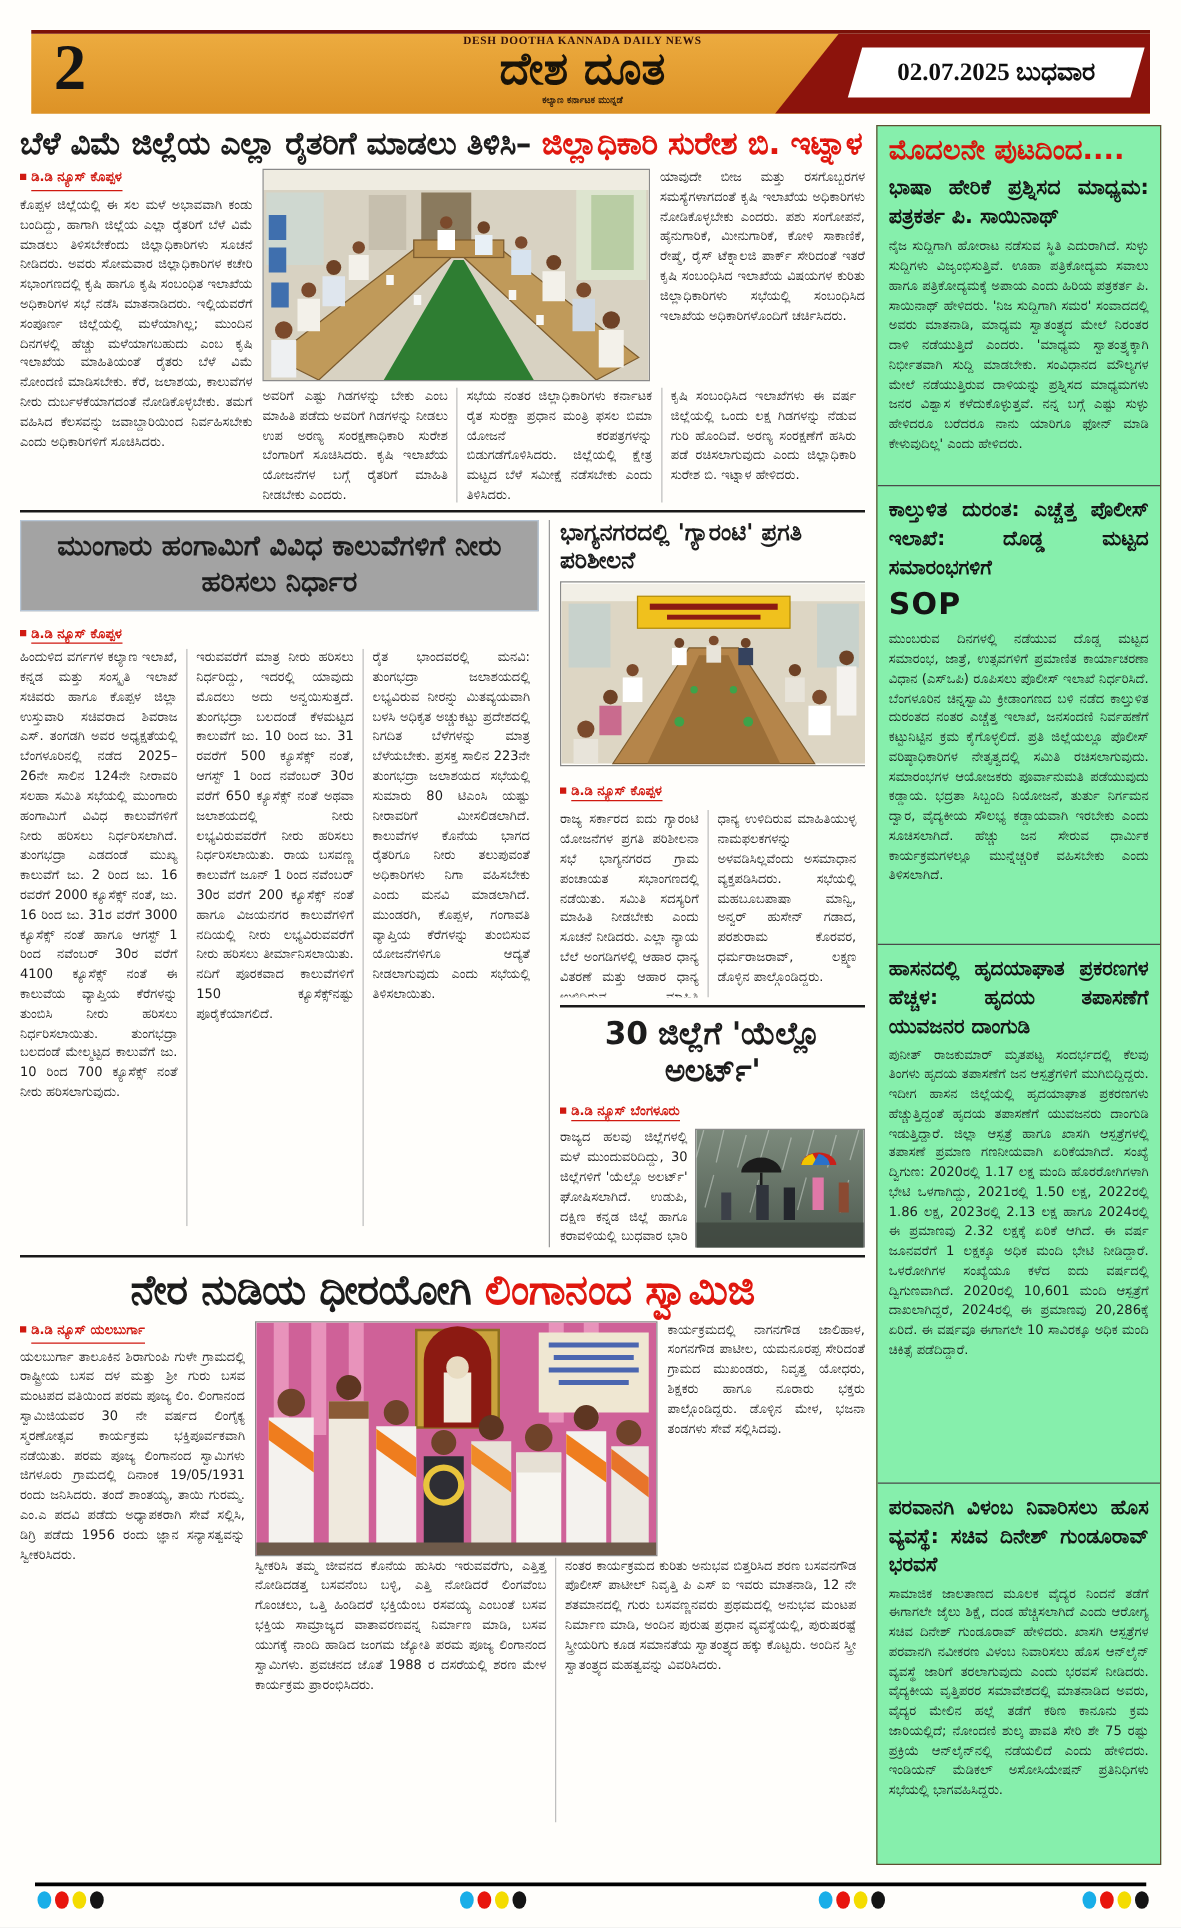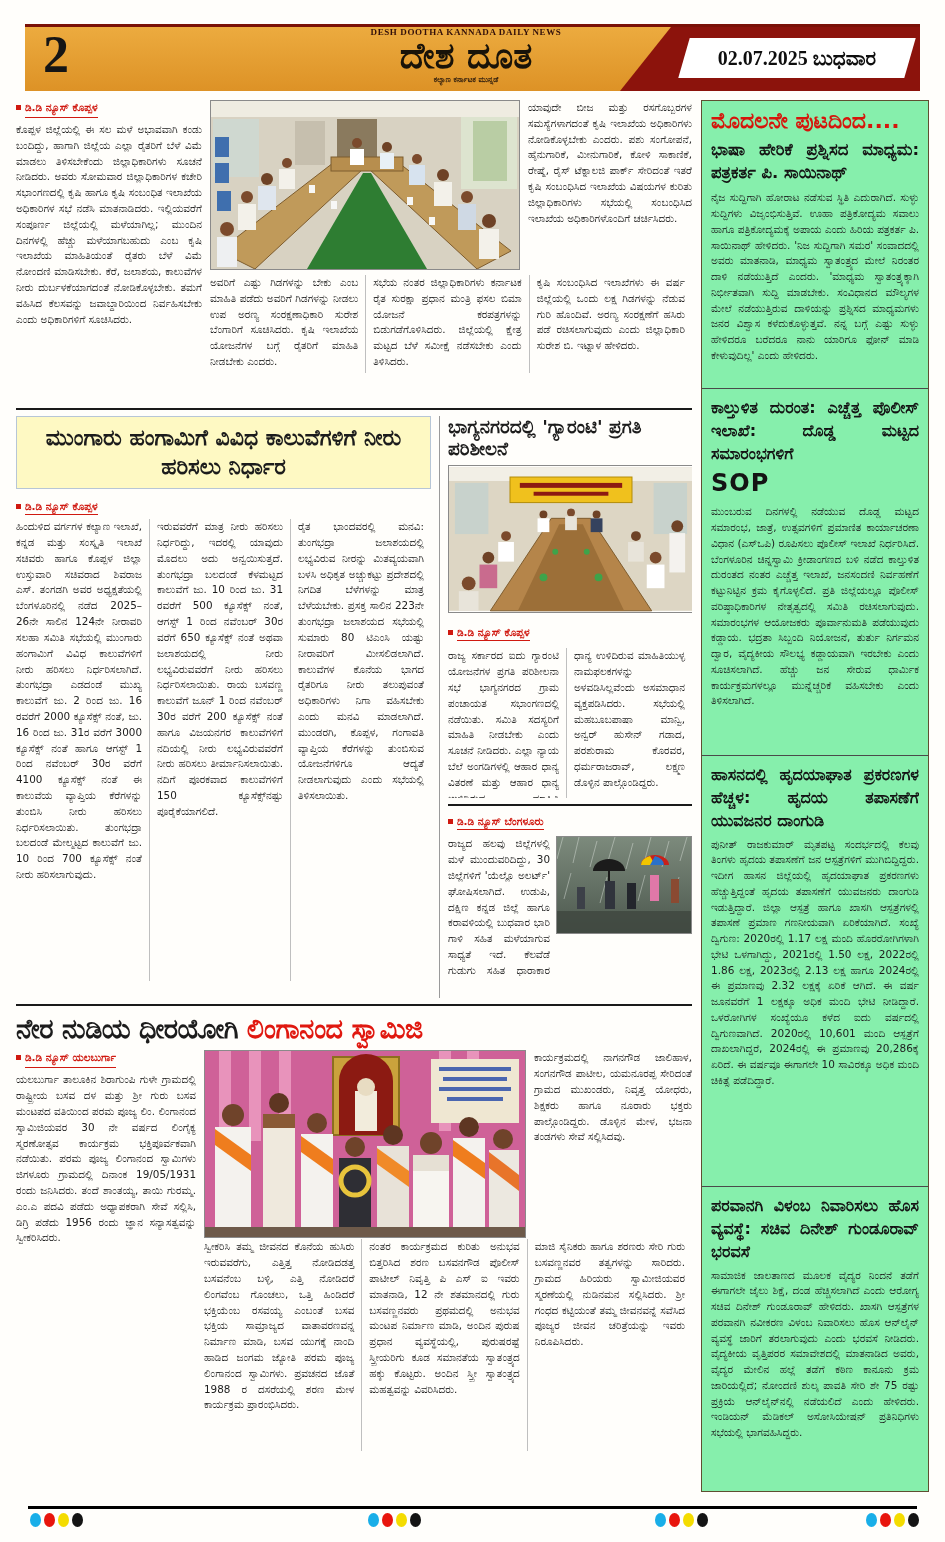--- a/index.html
+++ b/index.html
@@ -50,37 +50,37 @@
   .photo-frame{border:1px solid #8a8a8a;}
   .a1-photo{width:308px;height:168px;}
   .a1-rightcol{flex:1;overflow:hidden;}
   .a1-row2{height:98px;margin-top:5px;overflow:hidden;}
 
   
   .mid{display:flex;height:582px;overflow:hidden;}
   .mid-left{width:424px;box-sizing:border-box;border-right:1px solid #9a9a9a;padding-right:8px;}
   .mid-right{flex:1;padding-left:8px;display:flex;flex-direction:column;}
 
-  .a2-headbox{background:#fef9c3;border:1px solid #b7c6d6;text-align:center;
+  .a2-headbox{background:#a3a3a3;border:1px solid #b7c6d6;text-align:center;
               font-size:22px;font-weight:bold;line-height:1.3;padding:7px 4px;margin-bottom:6px;}
   .a2-cols{height:462px;overflow:hidden;}
 
   .a3-head{font-size:18.5px;font-weight:bold;line-height:1.2;margin:0 0 5px;}
   .a3-photo{width:100%;height:146px;}
   .a3-cols{height:150px;overflow:hidden;margin-top:3px;}
 
   .a4{border-top:2px solid #1a1a1a;margin-top:6px;padding-top:4px;}
   .a4-head{font-size:25px;font-weight:bold;text-align:center;margin:2px 0 5px;letter-spacing:-.3px;}
   .a4-row{display:flex;gap:6px;margin-top:2px;}
   .a4-leftcol{flex:1;overflow:hidden;height:142px;}
   .a4-photo{width:134px;height:96px;}
 
   
   .a5{height:466px;overflow:hidden;}
-  .a5-head{font-size:27px;font-weight:bold;line-height:1.05;margin:3px 0 7px;letter-spacing:-.5px;}
+  .a5-head{font-size:33px;font-weight:bold;line-height:1.05;margin:3px 0 7px;letter-spacing:-.5px;text-align:center;}
   .a5-flex{display:flex;gap:8px;}
   .a5-left{width:180px;overflow:hidden;height:408px;}
   .a5-rightblock{flex:1;}
   .a5-row1{display:flex;gap:8px;}
   .a5-photo{width:320px;height:186px;}
   .a5-rightcol{flex:1;overflow:hidden;height:186px;}
   .a5-row2{height:212px;margin-top:1px;overflow:hidden;}
 
   
   .sb-a{height:272px;overflow:hidden;}
@@ -119,20 +119,21 @@
         <span class="date-text">02.07.2025 ಬುಧವಾರ</span>
       </div>
     </div>
   </header>
 
   <div class="content">
 
     <div class="main">
 
       <section class="a1">
+        <h1 class="a1-head"><span>ಬೆಳೆ ವಿಮೆ ಜಿಲ್ಲೆಯ ಎಲ್ಲಾ ರೈತರಿಗೆ ಮಾಡಲು ತಿಳಿಸಿ– </span><span class="red">ಜಿಲ್ಲಾಧಿಕಾರಿ ಸುರೇಶ ಬಿ. ಇಟ್ನಾಳ</span></h1>
         <div class="a1-flex">
           <div class="a1-left txt">
             <div><span class="bullet"></span><span class="byline">ಡಿ.ಡಿ ನ್ಯೂಸ್ ಕೊಪ್ಪಳ</span></div>
             <span>ಕೊಪ್ಪಳ ಜಿಲ್ಲೆಯಲ್ಲಿ ಈ ಸಲ ಮಳೆ ಅಭಾವವಾಗಿ ಕಂಡು ಬಂದಿದ್ದು, ಹಾಗಾಗಿ ಜಿಲ್ಲೆಯ ಎಲ್ಲಾ ರೈತರಿಗೆ ಬೆಳೆ ವಿಮೆ ಮಾಡಲು ತಿಳಿಸಬೇಕೆಂದು ಜಿಲ್ಲಾಧಿಕಾರಿಗಳು ಸೂಚನೆ ನೀಡಿದರು. ಅವರು ಸೋಮವಾರ ಜಿಲ್ಲಾಧಿಕಾರಿಗಳ ಕಚೇರಿ ಸಭಾಂಗಣದಲ್ಲಿ ಕೃಷಿ ಹಾಗೂ ಕೃಷಿ ಸಂಬಂಧಿತ ಇಲಾಖೆಯ ಅಧಿಕಾರಿಗಳ ಸಭೆ ನಡೆಸಿ ಮಾತನಾಡಿದರು. ಇಲ್ಲಿಯವರೆಗೆ ಸಂಪೂರ್ಣ ಜಿಲ್ಲೆಯಲ್ಲಿ ಮಳೆಯಾಗಿಲ್ಲ; ಮುಂದಿನ ದಿನಗಳಲ್ಲಿ ಹೆಚ್ಚು ಮಳೆಯಾಗಬಹುದು ಎಂಬ ಕೃಷಿ ಇಲಾಖೆಯ ಮಾಹಿತಿಯಂತೆ ರೈತರು ಬೆಳೆ ವಿಮೆ ನೋಂದಣಿ ಮಾಡಿಸಬೇಕು. ಕೆರೆ, ಜಲಾಶಯ, ಕಾಲುವೆಗಳ ನೀರು ದುರ್ಬಳಕೆಯಾಗದಂತೆ ನೋಡಿಕೊಳ್ಳಬೇಕು. ತಮಗೆ ವಹಿಸಿದ ಕೆಲಸವನ್ನು ಜವಾಬ್ದಾರಿಯಿಂದ ನಿರ್ವಹಿಸಬೇಕು ಎಂದು ಅಧಿಕಾರಿಗಳಿಗೆ ಸೂಚಿಸಿದರು.</span>
           </div>
           <div class="a1-rightblock">
             <div class="a1-row1">
               <svg class="a1-photo photo-frame" viewBox="0 0 308 168">
                 <rect width="308" height="168" fill="#d8d2c2"></rect>
                 <rect width="308" height="16" fill="#efece1"></rect>
@@ -235,20 +236,21 @@
                 <circle cx="152" cy="112" r="4" fill="#3ea34a"></circle>
             </svg>
             <div style="margin-top:4px;"><span class="bullet"></span><span class="byline">ಡಿ.ಡಿ ನ್ಯೂಸ್ ಕೊಪ್ಪಳ</span></div>
             <div class="a3-cols cols">
               <div class="col txt">ರಾಜ್ಯ ಸರ್ಕಾರದ ಐದು ಗ್ಯಾರಂಟಿ ಯೋಜನೆಗಳ ಪ್ರಗತಿ ಪರಿಶೀಲನಾ ಸಭೆ ಭಾಗ್ಯನಗರದ ಗ್ರಾಮ ಪಂಚಾಯತ ಸಭಾಂಗಣದಲ್ಲಿ ನಡೆಯಿತು. ಸಮಿತಿ ಸದಸ್ಯರಿಗೆ ಮಾಹಿತಿ ನೀಡಬೇಕು ಎಂದು ಸೂಚನೆ ನೀಡಿದರು. ಎಲ್ಲಾ ನ್ಯಾಯ ಬೆಲೆ ಅಂಗಡಿಗಳಲ್ಲಿ ಆಹಾರ ಧಾನ್ಯ ವಿತರಣೆ ಮತ್ತು ಆಹಾರ ಧಾನ್ಯ ಉಳಿದಿರುವ ಮಾಹಿತಿ ಪ್ರಕಟಿಸಬೇಕು ಎಂದರು.</div>
               <div class="col txt">ಧಾನ್ಯ ಉಳಿದಿರುವ ಮಾಹಿತಿಯುಳ್ಳ ನಾಮಫಲಕಗಳನ್ನು ಅಳವಡಿಸಿಲ್ಲವೆಂದು ಅಸಮಾಧಾನ ವ್ಯಕ್ತಪಡಿಸಿದರು. ಸಭೆಯಲ್ಲಿ ಮಹಬೂಬಪಾಷಾ ಮಾನ್ವಿ, ಅನ್ವರ್ ಹುಸೇನ್ ಗಡಾದ, ಪರಶುರಾಮ ಕೊರವರ, ಧರ್ಮರಾಜರಾವ್, ಲಕ್ಷ್ಮಣ ಡೊಳ್ಳಿನ ಪಾಲ್ಗೊಂಡಿದ್ದರು.</div>
             </div>
           </section>
 
           <section class="a4">
+            <h2 class="a4-head">30 ಜಿಲ್ಲೆಗೆ 'ಯೆಲ್ಲೊ ಅಲರ್ಟ್'</h2>
             <div><span class="bullet"></span><span class="byline">ಡಿ.ಡಿ ನ್ಯೂಸ್ ಬೆಂಗಳೂರು</span></div>
             <div class="a4-row">
               <div class="a4-leftcol txt">ರಾಜ್ಯದ ಹಲವು ಜಿಲ್ಲೆಗಳಲ್ಲಿ ಮಳೆ ಮುಂದುವರಿದಿದ್ದು, 30 ಜಿಲ್ಲೆಗಳಿಗೆ 'ಯೆಲ್ಲೊ ಅಲರ್ಟ್' ಘೋಷಿಸಲಾಗಿದೆ. ಉಡುಪಿ, ದಕ್ಷಿಣ ಕನ್ನಡ ಜಿಲ್ಲೆ ಹಾಗೂ ಕರಾವಳಿಯಲ್ಲಿ ಬುಧವಾರ ಭಾರಿ ಗಾಳಿ ಸಹಿತ ಮಳೆಯಾಗುವ ಸಾಧ್ಯತೆ ಇದೆ. ಕೆಲವೆಡೆ ಗುಡುಗು ಸಹಿತ ಧಾರಾಕಾರ ಮಳೆಯಾಗಲಿದೆ ಎಂದು ಹವಾಮಾನ ಇಲಾಖೆ ಮಾಹಿತಿ ನೀಡಿದೆ.</div>
               <div>
                 <svg class="a4-photo photo-frame" viewBox="0 0 134 96">
                   <defs>
                     <linearGradient id="rainbg" x1="0" y1="0" x2="0" y2="1">
                       <stop offset="0" stop-color="#7c8a7c"></stop>
                         <stop offset="1" stop-color="#4c584e"></stop>
                     </linearGradient>
@@ -345,21 +347,20 @@
                     <rect x="284" y="99" width="30" height="87" fill="#ece8e0"></rect>
                     <polygon points="284,101 314,124 314,140 284,117" fill="#e8742a"></polygon>
                 </g>
                 <rect y="176" width="320" height="10" fill="#6e5a4a"></rect>
               </svg>
               <div class="a5-rightcol txt">ಕಾರ್ಯಕ್ರಮದಲ್ಲಿ ನಾಗನಗೌಡ ಜಾಲಿಹಾಳ, ಸಂಗನಗೌಡ ಪಾಟೀಲ, ಯಮನೂರಪ್ಪ ಸೇರಿದಂತೆ ಗ್ರಾಮದ ಮುಖಂಡರು, ನಿವೃತ್ತ ಯೋಧರು, ಶಿಕ್ಷಕರು ಹಾಗೂ ನೂರಾರು ಭಕ್ತರು ಪಾಲ್ಗೊಂಡಿದ್ದರು. ಡೊಳ್ಳಿನ ಮೇಳ, ಭಜನಾ ತಂಡಗಳು ಸೇವೆ ಸಲ್ಲಿಸಿದವು.</div>
             </div>
             <div class="a5-row2 cols">
               <div class="col txt">ಸ್ವೀಕರಿಸಿ ತಮ್ಮ ಜೀವನದ ಕೊನೆಯ ಹುಸಿರು ಇರುವವರೆಗು, ಎತ್ತಿತ್ತ ನೋಡಿದಡತ್ತ ಬಸವನೆಂಬ ಬಳ್ಳಿ, ಎತ್ತಿ ನೋಡಿದರೆ ಲಿಂಗವೆಂಬ ಗೊಂಚಲು, ಒತ್ತಿ ಹಿಂಡಿದರೆ ಭಕ್ತಿಯೆಂಬ ರಸವಯ್ಯ ಎಂಬಂತೆ ಬಸವ ಭಕ್ತಿಯ ಸಾಮ್ರಾಜ್ಯದ ವಾತಾವರಣವನ್ನ ನಿರ್ಮಾಣ ಮಾಡಿ, ಬಸವ ಯುಗಕ್ಕೆ ನಾಂದಿ ಹಾಡಿದ ಜಂಗಮ ಜ್ಯೋತಿ ಪರಮ ಪೂಜ್ಯ ಲಿಂಗಾನಂದ ಸ್ವಾಮಿಗಳು. ಪ್ರವಚನದ ಜೊತೆ 1988 ರ ದಸರೆಯಲ್ಲಿ ಶರಣ ಮೇಳ ಕಾರ್ಯಕ್ರಮ ಪ್ರಾರಂಭಿಸಿದರು.</div>
               <div class="col txt">ನಂತರ ಕಾರ್ಯಕ್ರಮದ ಕುರಿತು ಅನುಭವ ಬಿತ್ತರಿಸಿದ ಶರಣ ಬಸವನಗೌಡ ಪೊಲೀಸ್ ಪಾಟೀಲ್ ನಿವೃತ್ತಿ ಪಿ ಎಸ್ ಐ ಇವರು ಮಾತನಾಡಿ, 12 ನೇ ಶತಮಾನದಲ್ಲಿ ಗುರು ಬಸವಣ್ಣನವರು ಪ್ರಥಮದಲ್ಲಿ ಅನುಭವ ಮಂಟಪ ನಿರ್ಮಾಣ ಮಾಡಿ, ಅಂದಿನ ಪುರುಷ ಪ್ರಧಾನ ವ್ಯವಸ್ಥೆಯಲ್ಲಿ, ಪುರುಷರಷ್ಟೆ ಸ್ತ್ರೀಯರಿಗು ಕೂಡ ಸಮಾನತೆಯ ಸ್ವಾತಂತ್ರ್ಯದ ಹಕ್ಕು ಕೊಟ್ಟರು. ಅಂದಿನ ಸ್ತ್ರೀ ಸ್ವಾತಂತ್ರ್ಯದ ಮಹತ್ವವನ್ನು ವಿವರಿಸಿದರು.</div>
-              <div class="col txt">ಮಾಜಿ ಸೈನಿಕರು ಹಾಗೂ ಶರಣರು ಸೇರಿ ಗುರು ಬಸವಣ್ಣನವರ ತತ್ವಗಳನ್ನು ಸಾರಿದರು. ಗ್ರಾಮದ ಹಿರಿಯರು ಸ್ವಾಮೀಜಿಯವರ ಸ್ಮರಣೆಯಲ್ಲಿ ನುಡಿನಮನ ಸಲ್ಲಿಸಿದರು. ಶ್ರೀ ಗಂಧದ ಕಟ್ಟಿಯಂತೆ ತಮ್ಮ ಜೀವನವನ್ನೆ ಸವೆಸಿದ ಪೂಜ್ಯರ ಜೀವನ ಚರಿತ್ರೆಯನ್ನು ಇವರು ನಿರೂಪಿಸಿದರು.</div>
             </div>
           </div>
         </div>
       </section>
     </div>
 
     <aside class="sidebar">
       <section class="sb-a">
         <h2 class="sb-a-title">ಮೊದಲನೇ ಪುಟದಿಂದ....</h2>
         <h3 class="sb-a-sub">ಭಾಷಾ ಹೇರಿಕೆ ಪ್ರಶ್ನಿಸದ ಮಾಧ್ಯಮ: ಪತ್ರಕರ್ತ ಪಿ. ಸಾಯಿನಾಥ್</h3>

